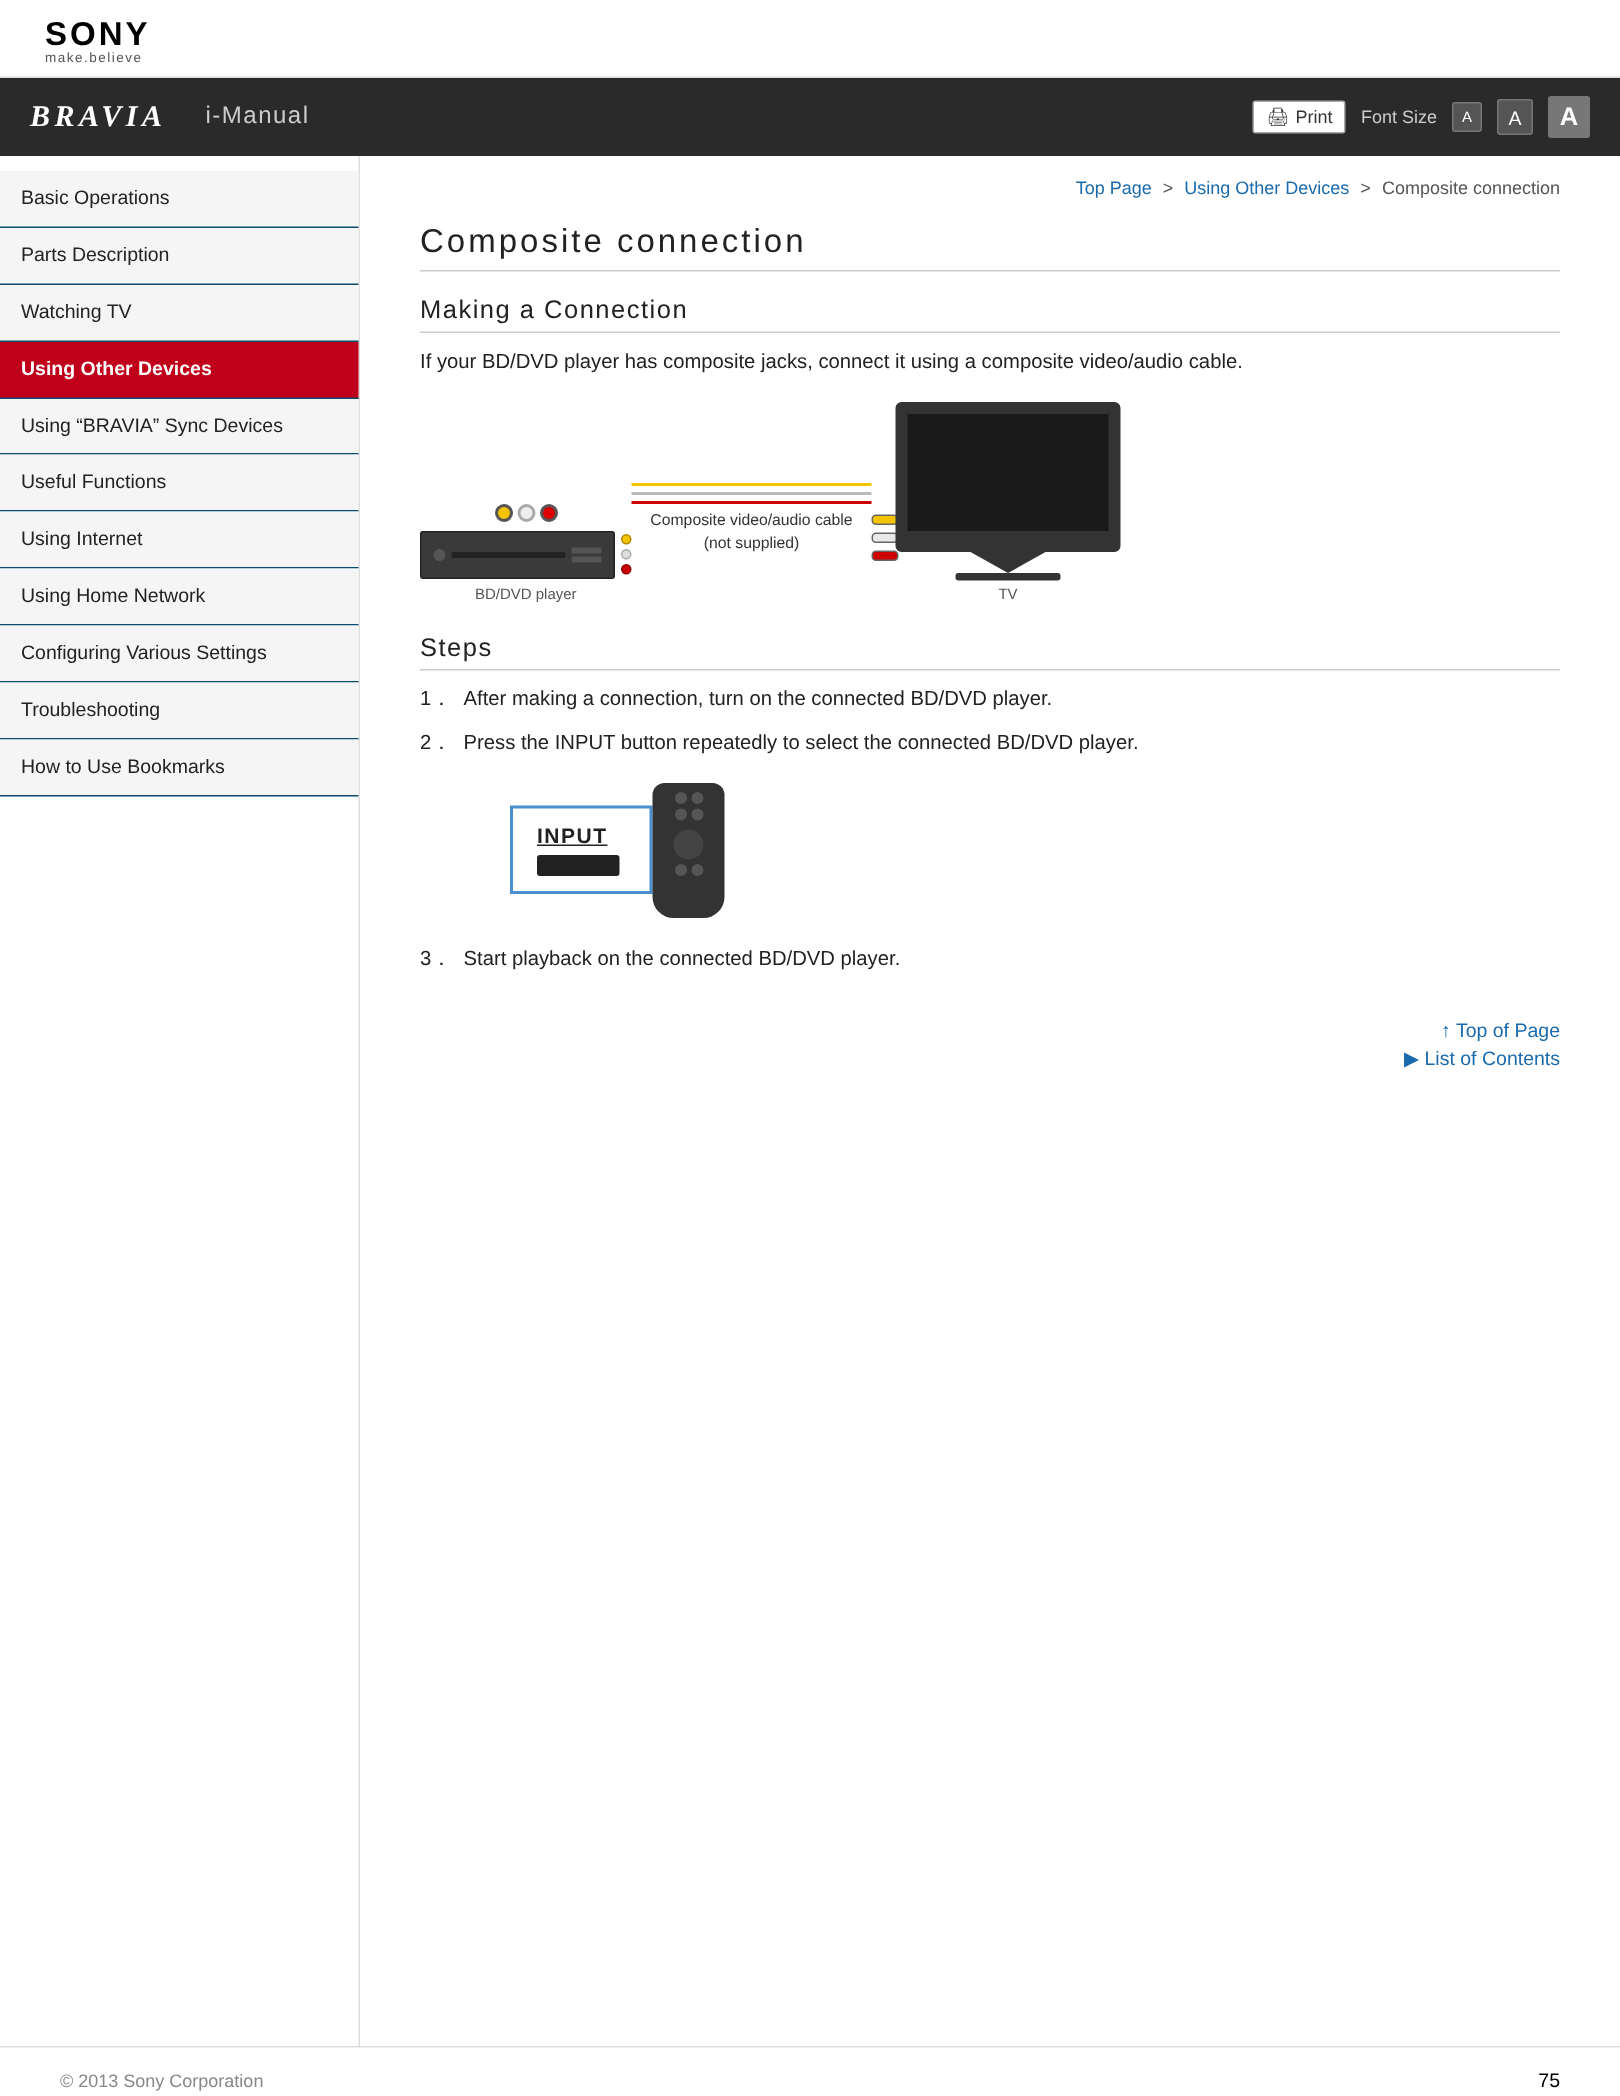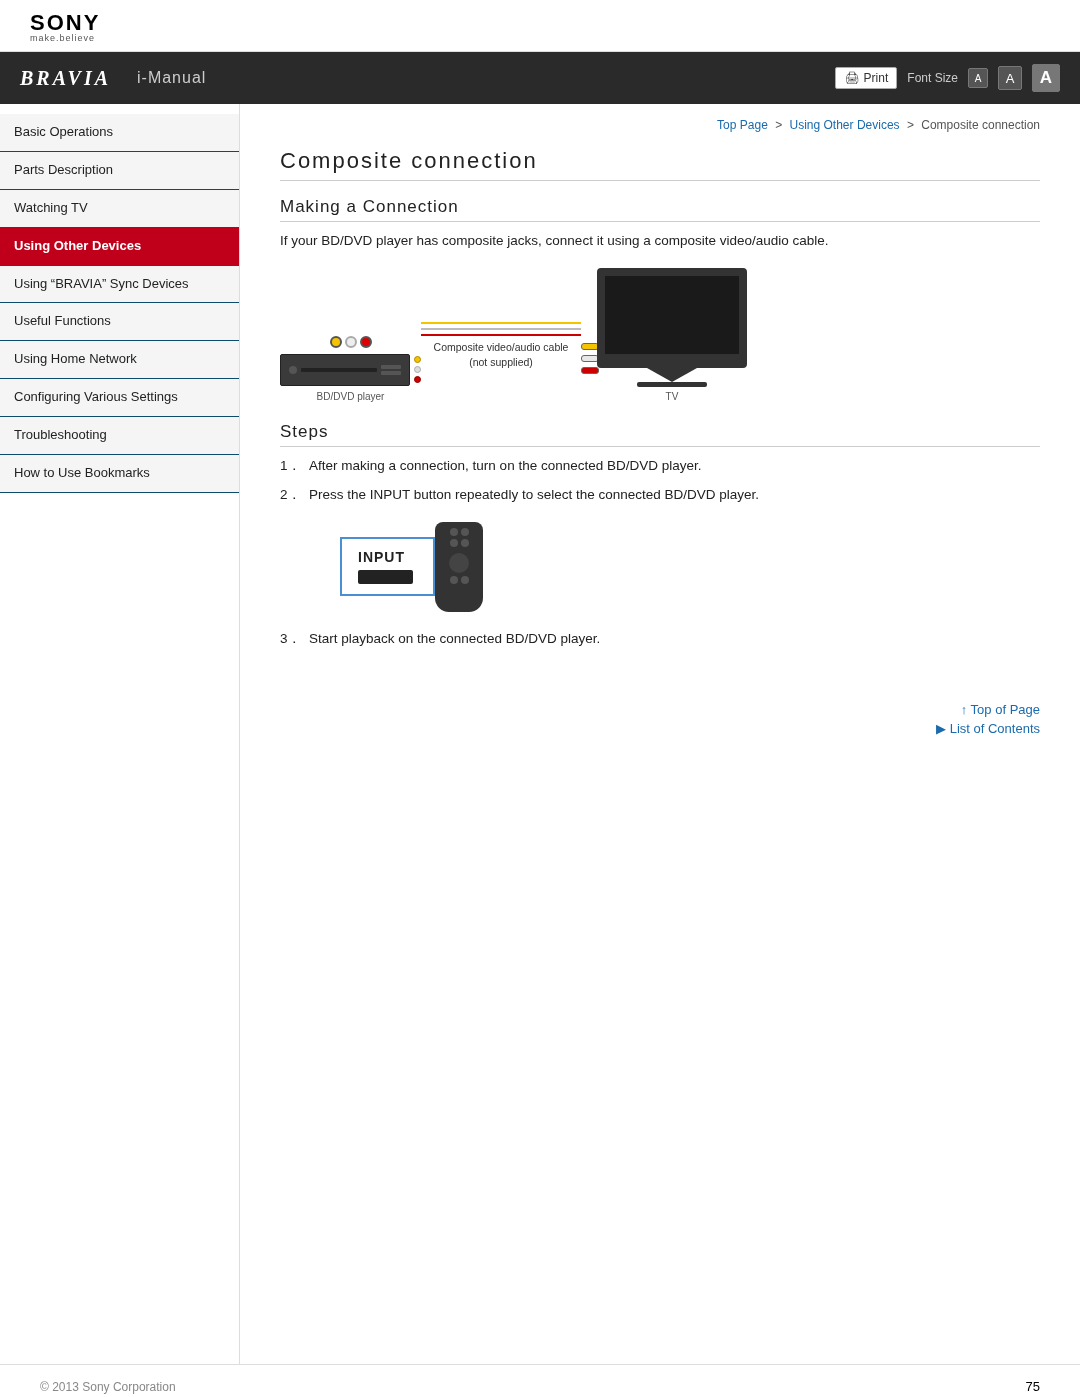--- a/index.html
+++ b/index.html
@@ -250,20 +250,21 @@
       min-width: 18px;
       color: #222;
       font-weight: normal;
     }
 
     
     .input-diagram {
       margin: 14px 0 16px 60px;
       display: flex;
       align-items: center;
+      text-decoration: underline;
     }
     .input-box {
       border: 2px solid #4a90d0;
       background: #fff;
       padding: 10px 20px 10px 16px;
       display: flex;
       flex-direction: column;
       align-items: flex-start;
       gap: 5px;
     }
@@ -305,21 +306,21 @@
       width: 20px;
       height: 20px;
       background: #444;
       border-radius: 50%;
       margin-top: 3px;
     }
 
     
     .footer-links {
       text-align: right;
-      margin-top: 45px;
+      margin-top: 22px;
       padding-top: 8px;
     }
     .footer-link {
       display: block;
       color: #1a6aad;
       text-decoration: none;
       font-size: 13px;
       margin-bottom: 4px;
     }
 
@@ -448,20 +449,21 @@
 
 <div class="main-layout">
 
   <div class="sidebar">
     <div class="sidebar-item">Basic Operations</div>
     <div class="sidebar-item">Parts Description</div>
     <div class="sidebar-item">Watching TV</div>
     <div class="sidebar-item active">Using Other Devices</div>
     <div class="sidebar-item">Using “BRAVIA” Sync Devices</div>
     <div class="sidebar-item">Useful Functions</div>
+    <div class="sidebar-item">Using Internet</div>
     <div class="sidebar-item">Using Home Network</div>
     <div class="sidebar-item">Configuring Various Settings</div>
     <div class="sidebar-item">Troubleshooting</div>
     <div class="sidebar-item">How to Use Bookmarks</div>
   </div>
 
   <div class="content">
 
     <div class="breadcrumb">
       <a href="#">Top Page</a>

